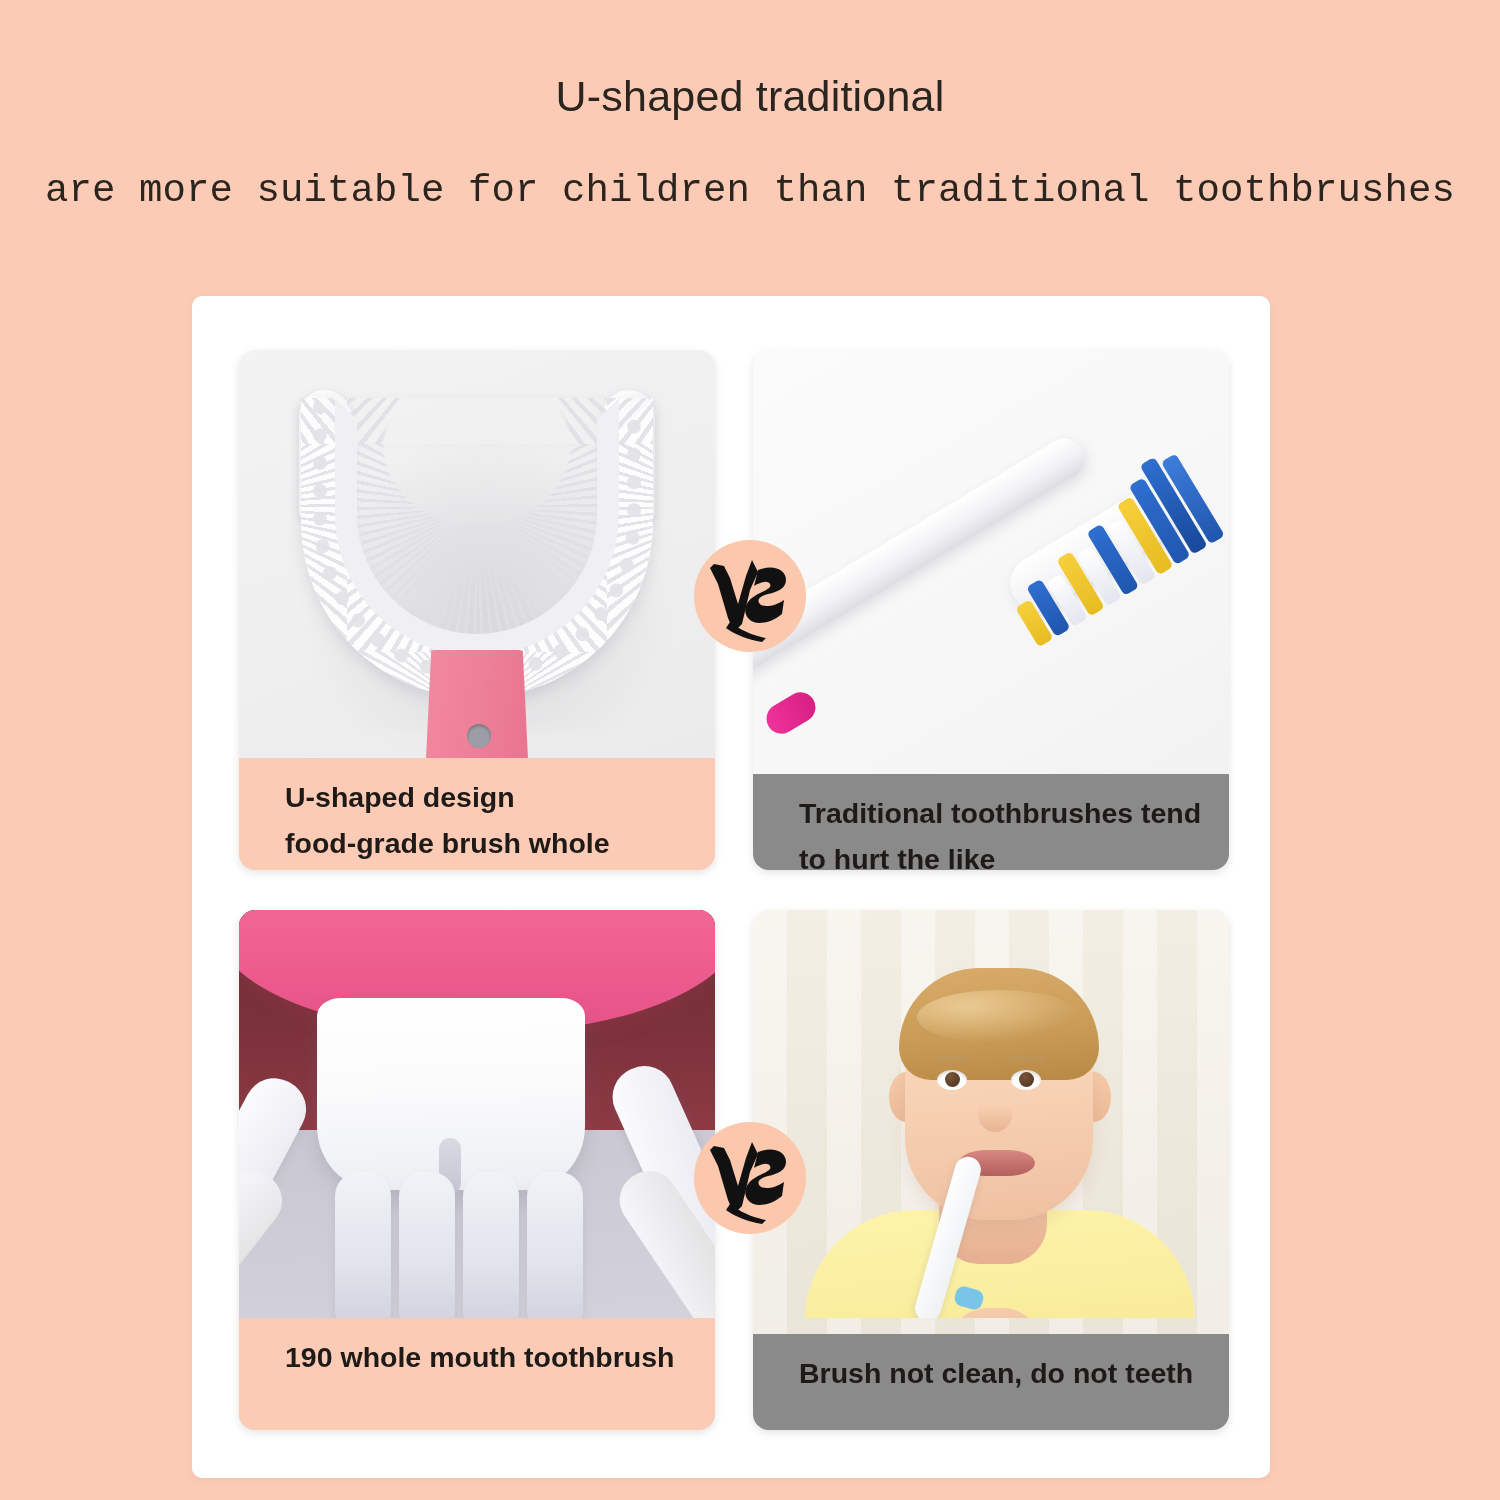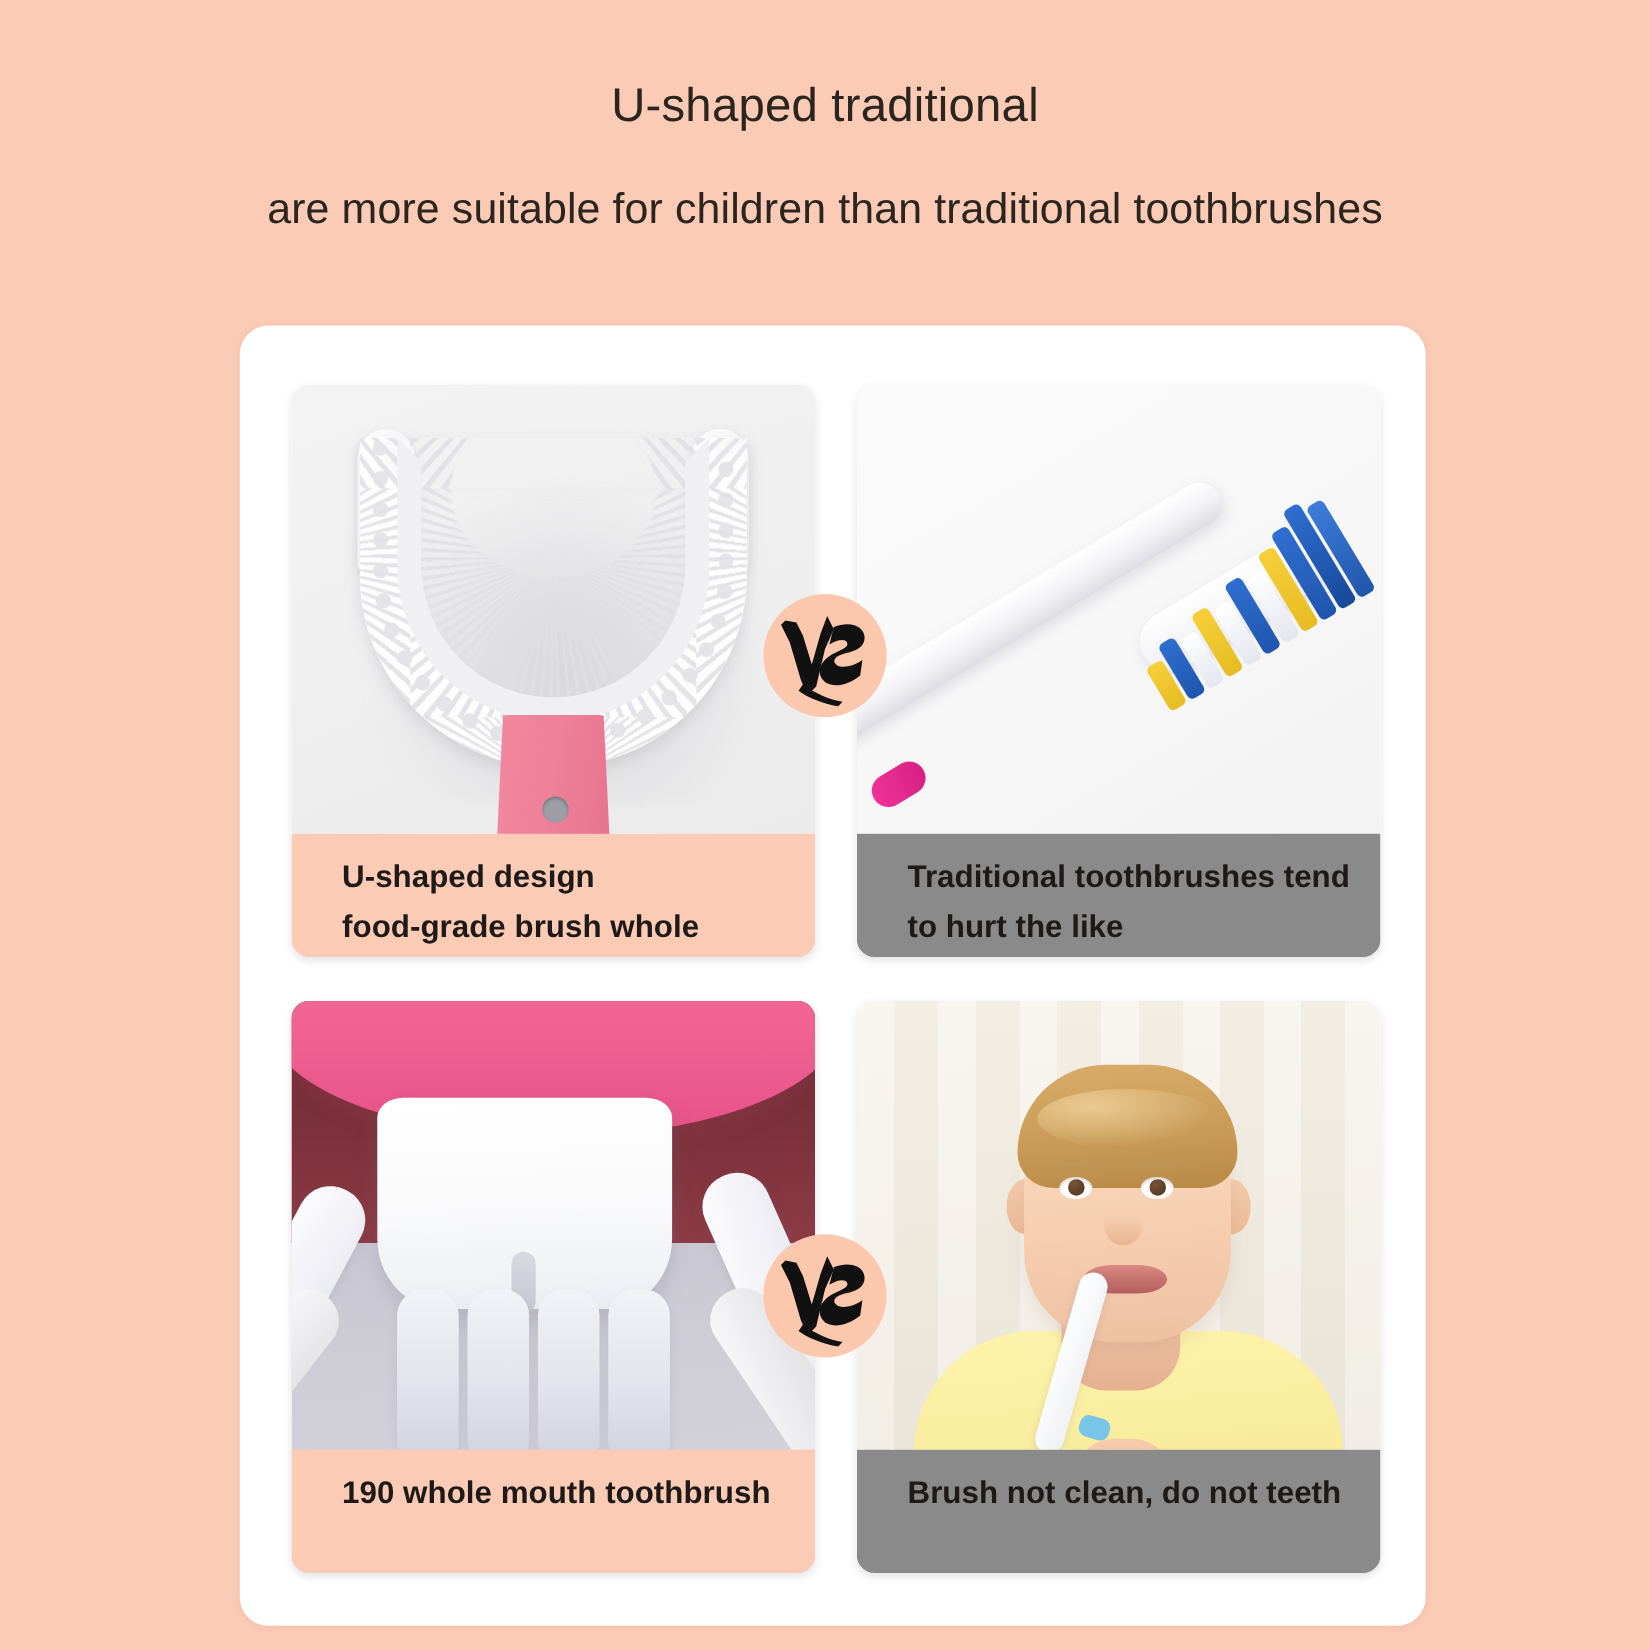--- a/index.html
+++ b/index.html
@@ -18,28 +18,29 @@
   }
   .title{
     margin:0;padding-top:72px;
     font-size:43px;font-weight:400;color:#2b2520;
     letter-spacing:.2px;
   }
   .subtitle{
     margin:0;padding-top:48px;
     font-size:39px;font-weight:400;color:#2b2520;
     letter-spacing:.1px;
+    font-family:Liberation Mono, monospace;
   }
 
   
   .card{
-    position:absolute;left:218px;top:296px;
+    position:absolute;left:192px;top:296px;
     width:1078px;height:1182px;
     background:#ffffff;
-    border-radius:26px;
+    border-radius:10px;
     box-shadow:0 2px 10px rgba(0,0,0,.05);
   }
 
   .grid{
     position:absolute;left:47px;top:54px;
     width:990px;height:1080px;
   }
 
   
   .panel{
@@ -58,21 +59,21 @@
 
   
   .caption{
     position:absolute;left:0;right:0;bottom:0;
     padding:16px 0 18px 46px;
     font-size:28.5px;font-weight:700;line-height:1.62;
     color:#1d1a17;
     box-sizing:border-box;
   }
   .caption.peach{background:#fccbb6;height:112px;}
-  .caption.grey{background:#8a8a8a;height:112px;}
+  .caption.grey{background:#8a8a8a;height:96px;}
   .caption .ln{display:block;}
 
   
   .vs{
     position:absolute;
     width:112px;height:112px;border-radius:50%;
     background:#fbc7ad;
     z-index:20;
     display:flex;align-items:center;justify-content:center;
   }

